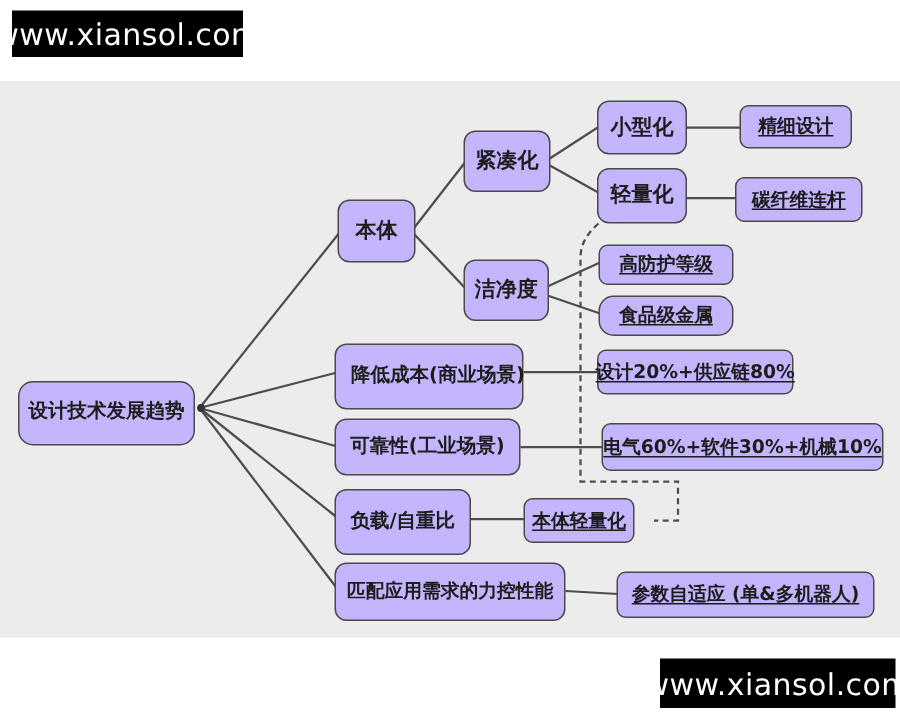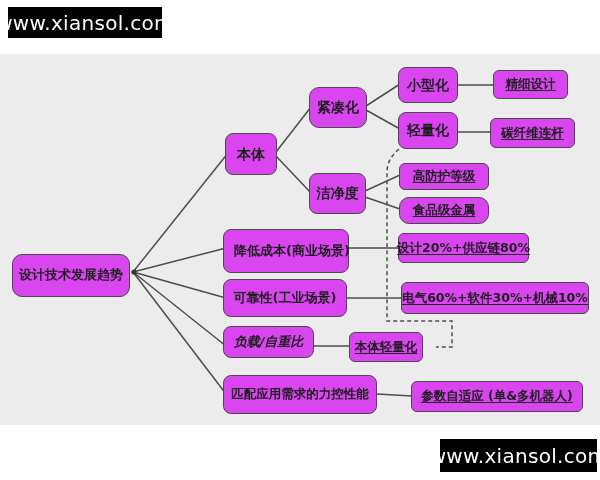--- a/index.html
+++ b/index.html
@@ -3,21 +3,21 @@
 <meta charset="utf-8">
 <style>
   html,body{margin:0;padding:0;}
   .stage{
     position:relative;width:600px;height:480px;background:#ffffff;
     font-family:"DejaVu Sans","Liberation Sans",sans-serif;overflow:hidden;
   }
   .canvas-band{position:absolute;left:0;top:54px;width:600px;height:371px;background:#ececec;z-index:0;}
   .wires{position:absolute;left:0;top:0;width:600px;height:480px;z-index:1;pointer-events:none;}
   .node{
-    position:absolute;z-index:2;background:#d946ef;border:1.5px solid #4a4a4a;border-radius:8px;
+    position:absolute;z-index:2;background:#c4b5fd;border:1.5px solid #4a4a4a;border-radius:8px;
     display:flex;align-items:center;justify-content:center;text-align:center;
     color:#1d1d1d;font-weight:700;font-size:13px;line-height:1.15;box-sizing:border-box;padding:2px 4px;
     white-space:nowrap;
   }
   .node.leaf{border-radius:6px;font-size:12.5px;}
   .node.leaf span{text-decoration:underline;text-underline-offset:2px;}
   .node.mid{font-size:14px;}
   .watermark{
     position:absolute;z-index:3;background:#000000;color:#ffffff;
     display:flex;align-items:center;justify-content:center;
@@ -62,24 +62,24 @@
   </svg>
 
   <div class="watermark" style="left:8px;top:7px;width:154px;height:31px;">www.xiansol.com</div>
   <div class="watermark" style="left:440px;top:439px;width:157px;height:33px;">www.xiansol.com</div>
 
   <div class="node" style="left:12px;top:254px;width:118px;height:43px;border-radius:10px;">设计技术发展趋势</div>
 
   <div class="node mid" style="left:225px;top:133px;width:52px;height:42px;">本体</div>
   <div class="node" style="left:223px;top:229px;width:126px;height:44px;padding-left:16px;">降低成本(商业场景)</div>
   <div class="node" style="left:223px;top:279px;width:124px;height:38px;">可靠性(工业场景)</div>
-  <div class="node" style="left:223px;top:326px;width:91px;height:32px;font-style:italic;">负载/自重比</div>
+  <div class="node" style="left:223px;top:326px;width:91px;height:44px;">负载/自重比</div>
   <div class="node" style="left:223px;top:375px;width:154px;height:39px;font-size:12.5px;text-align:right;">匹配应用需求的力控性能</div>
 
-  <div class="node mid" style="left:309px;top:87px;width:58px;height:41px;border-radius:10px;">紧凑化</div>
+  <div class="node mid" style="left:309px;top:87px;width:58px;height:41px;">紧凑化</div>
   <div class="node mid" style="left:309px;top:173px;width:57px;height:41px;">洁净度</div>
   <div class="node mid" style="left:398px;top:67px;width:60px;height:36px;">小型化</div>
   <div class="node mid" style="left:398px;top:112px;width:60px;height:37px;">轻量化</div>
 
   <div class="node leaf" style="left:493px;top:70px;width:75px;height:29px;">
     <span>精细设计</span>
   </div>
   <div class="node leaf" style="left:490px;top:118px;width:85px;height:30px;">
     <span>碳纤维连杆</span>
   </div>

